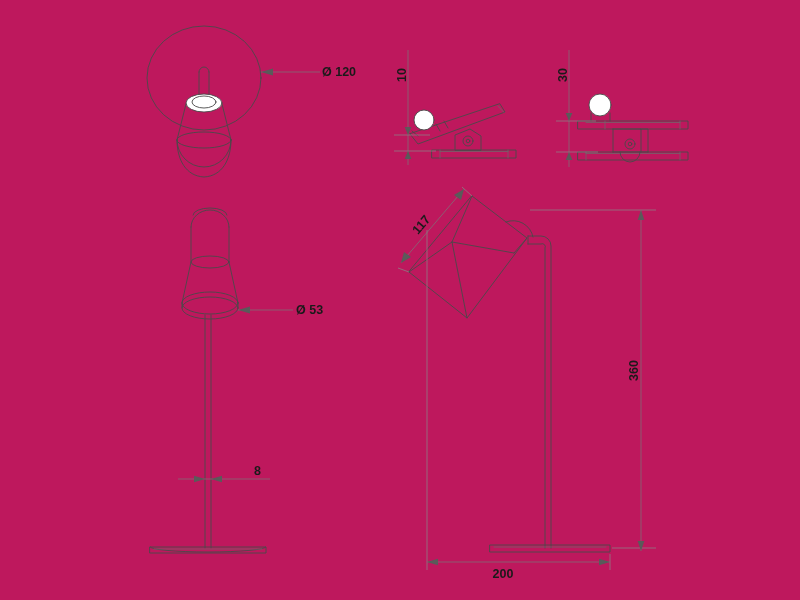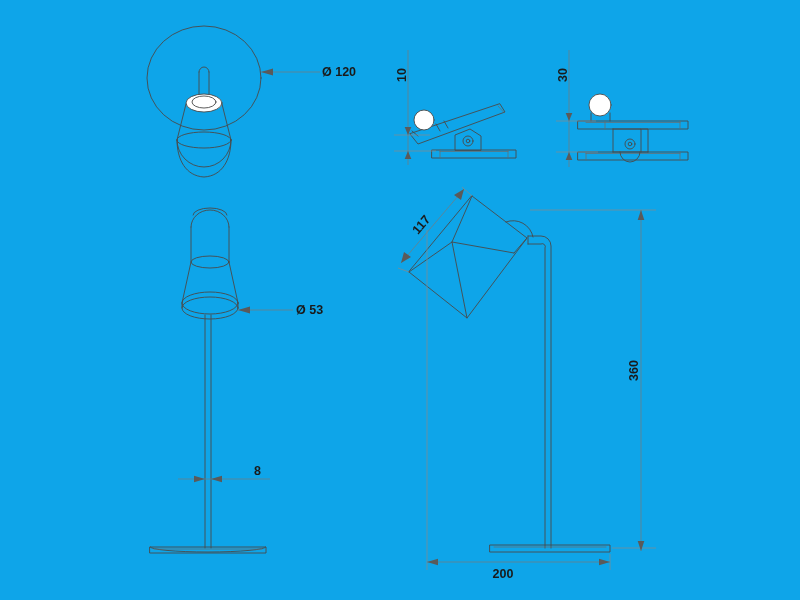--- a/index.html
+++ b/index.html
@@ -11,21 +11,21 @@
   body {
     width: 800px;
     height: 600px;
     overflow: hidden;
     font-family: "Liberation Sans", sans-serif;
   }
   #drawing-root {
     position: relative;
     width: 800px;
     height: 600px;
-    background: #0ea5e9;
+    background: #be185d;
     text-align: right;
   }
   svg#cad {
     display: block;
     width: 800px;
     height: 600px;
   }
   .ln {
     fill: none;
     stroke: #4a4a4a;

